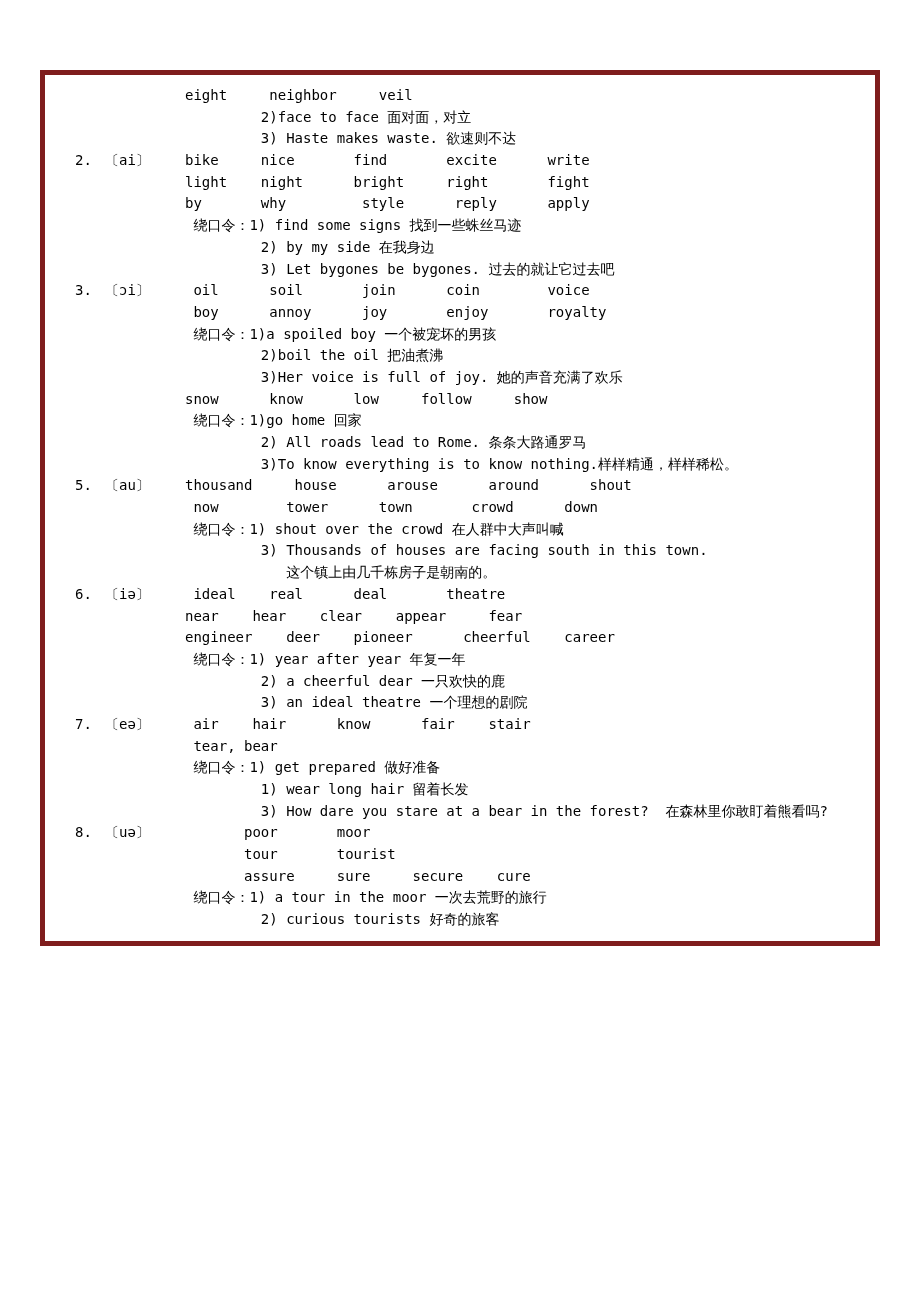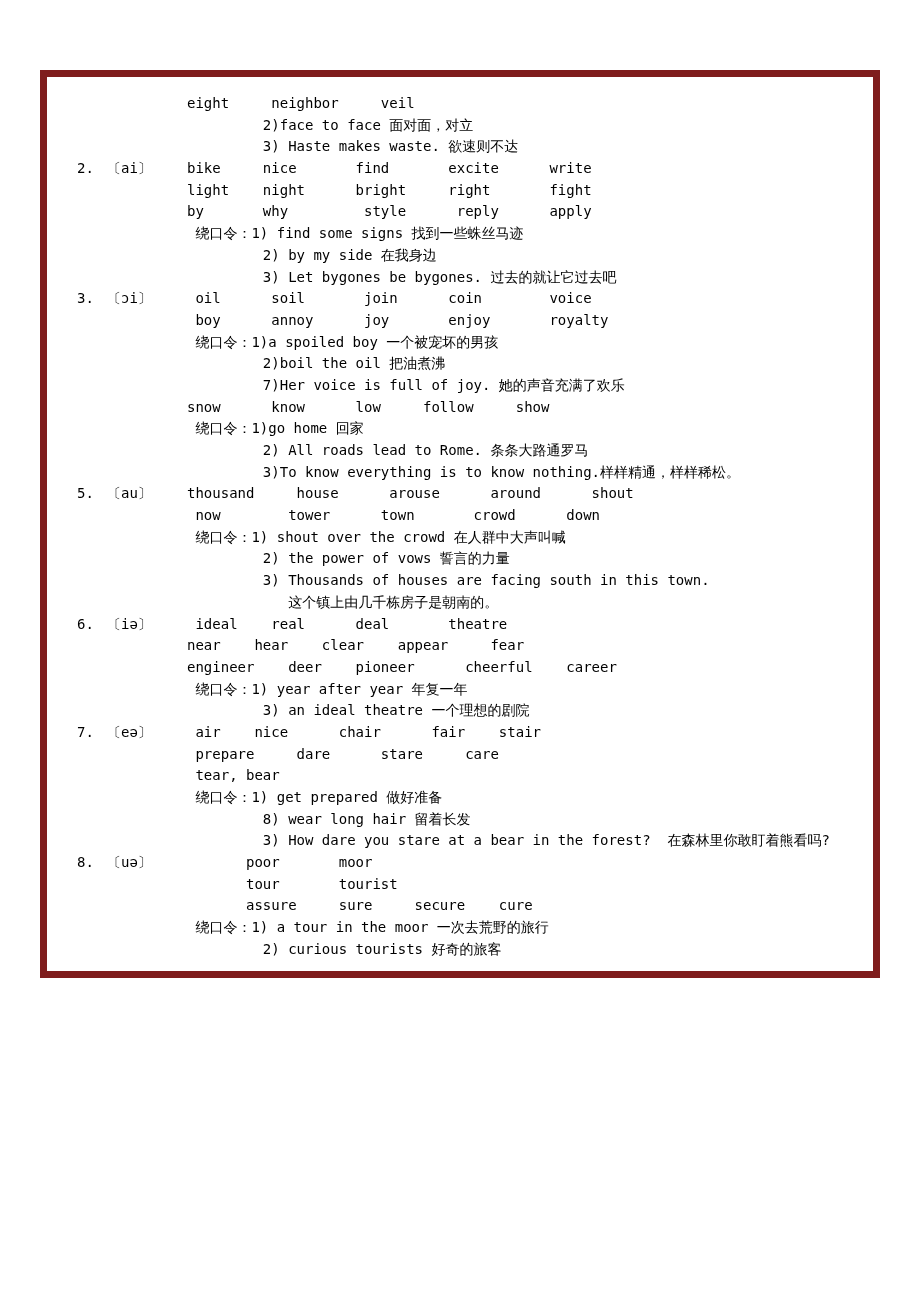--- a/index.html
+++ b/index.html
@@ -4,23 +4,23 @@
 <style>
   body {
     margin: 0;
     padding: 0;
     font-family: "SimSun", "宋体", monospace;
     font-size: 14px;
     background: #fff;
     width: 920px;
   }
   .page {
-    border: 7px solid #7f1d1d;
+    border: 5px solid #7f1d1d;
     margin: 70px 40px 58px 40px;
-    padding: 16px 0 10px 0;
+    padding: 10px 0 10px 0;
     line-height: 1.55;
   }
   .line {
     white-space: pre;
     padding-left: 30px;
   }
   .num-col {
     display: inline-block;
     width: 30px;
   }
@@ -40,41 +40,40 @@
       <div class="line"><span class="num-col">2.</span><span class="sym-col">〔ai〕</span><span>bike     nice       find       excite      write</span></div>
       <div class="line"><span class="num-col"></span><span class="sym-col"></span><span>light    night      bright     right       fight</span></div>
       <div class="line"><span class="num-col"></span><span class="sym-col"></span><span>by       why         style      reply      apply</span></div>
       <div class="line"><span class="num-col"></span><span class="sym-col"></span><span> 绕口令：1) find some signs 找到一些蛛丝马迹</span></div>
       <div class="line"><span class="num-col"></span><span class="sym-col"></span><span>         2) by my side 在我身边</span></div>
       <div class="line"><span class="num-col"></span><span class="sym-col"></span><span>         3) Let bygones be bygones. 过去的就让它过去吧</span></div>
       <div class="line"><span class="num-col">3.</span><span class="sym-col">〔ɔi〕</span><span> oil      soil       join      coin        voice</span></div>
       <div class="line"><span class="num-col"></span><span class="sym-col"></span><span> boy      annoy      joy       enjoy       royalty</span></div>
       <div class="line"><span class="num-col"></span><span class="sym-col"></span><span> 绕口令：1)a spoiled boy 一个被宠坏的男孩</span></div>
       <div class="line"><span class="num-col"></span><span class="sym-col"></span><span>         2)boil the oil 把油煮沸</span></div>
-      <div class="line"><span class="num-col"></span><span class="sym-col"></span><span>         7)Her voice is full of joy. 她的声音充满了欢乐</span></div>
+      <div class="line"><span class="num-col"></span><span class="sym-col"></span><span>         3)Her voice is full of joy. 她的声音充满了欢乐</span></div>
       <div class="line"><span class="num-col"></span><span class="sym-col"></span><span>snow      know      low     follow     show</span></div>
       <div class="line"><span class="num-col"></span><span class="sym-col"></span><span> 绕口令：1)go home 回家</span></div>
       <div class="line"><span class="num-col"></span><span class="sym-col"></span><span>         2) All roads lead to Rome. 条条大路通罗马</span></div>
       <div class="line"><span class="num-col"></span><span class="sym-col"></span><span>         3)To know everything is to know nothing.样样精通，样样稀松。</span></div>
       <div class="line"><span class="num-col">5.</span><span class="sym-col">〔au〕</span><span>thousand     house      arouse      around      shout</span></div>
       <div class="line"><span class="num-col"></span><span class="sym-col"></span><span> now        tower      town       crowd      down</span></div>
       <div class="line"><span class="num-col"></span><span class="sym-col"></span><span> 绕口令：1) shout over the crowd 在人群中大声叫喊</span></div>
-      <div class="line"><span class="num-col"></span><span class="sym-col"></span><span>         2) the power of vows 誓言的力量</span></div>
       <div class="line"><span class="num-col"></span><span class="sym-col"></span><span>         3) Thousands of houses are facing south in this town.</span></div>
       <div class="line"><span class="num-col"></span><span class="sym-col"></span><span>            这个镇上由几千栋房子是朝南的。</span></div>
       <div class="line"><span class="num-col">6.</span><span class="sym-col">〔iə〕</span><span> ideal    real      deal       theatre</span></div>
       <div class="line"><span class="num-col"></span><span class="sym-col"></span><span>near    hear    clear    appear     fear</span></div>
       <div class="line"><span class="num-col"></span><span class="sym-col"></span><span>engineer    deer    pioneer      cheerful    career</span></div>
       <div class="line"><span class="num-col"></span><span class="sym-col"></span><span> 绕口令：1) year after year 年复一年</span></div>
+      <div class="line"><span class="num-col"></span><span class="sym-col"></span><span>         2) a cheerful dear 一只欢快的鹿</span></div>
       <div class="line"><span class="num-col"></span><span class="sym-col"></span><span>         3) an ideal theatre 一个理想的剧院</span></div>
-      <div class="line"><span class="num-col">7.</span><span class="sym-col">〔eə〕</span><span> air    nice      chair      fair    stair</span></div>
-      <div class="line"><span class="num-col"></span><span class="sym-col"></span><span> prepare     dare      stare     care</span></div>
+      <div class="line"><span class="num-col">7.</span><span class="sym-col">〔eə〕</span><span> air    hair      know      fair    stair</span></div>
       <div class="line"><span class="num-col"></span><span class="sym-col"></span><span> tear, bear</span></div>
       <div class="line"><span class="num-col"></span><span class="sym-col"></span><span> 绕口令：1) get prepared 做好准备</span></div>
-      <div class="line"><span class="num-col"></span><span class="sym-col"></span><span>         8) wear long hair 留着长发</span></div>
+      <div class="line"><span class="num-col"></span><span class="sym-col"></span><span>         1) wear long hair 留着长发</span></div>
       <div class="line"><span class="num-col"></span><span class="sym-col"></span><span>         3) How dare you stare at a bear in the forest?  在森林里你敢盯着熊看吗?</span></div>
       <div class="line"><span class="num-col">8.</span><span class="sym-col">〔uə〕</span><span>       poor       moor</span></div>
       <div class="line"><span class="num-col"></span><span class="sym-col"></span><span>       tour       tourist</span></div>
       <div class="line"><span class="num-col"></span><span class="sym-col"></span><span>       assure     sure     secure    cure</span></div>
       <div class="line"><span class="num-col"></span><span class="sym-col"></span><span> 绕口令：1) a tour in the moor 一次去荒野的旅行</span></div>
       <div class="line"><span class="num-col"></span><span class="sym-col"></span><span>         2) curious tourists 好奇的旅客</span></div>
     </div>
 </div>
 
 </body></html>

